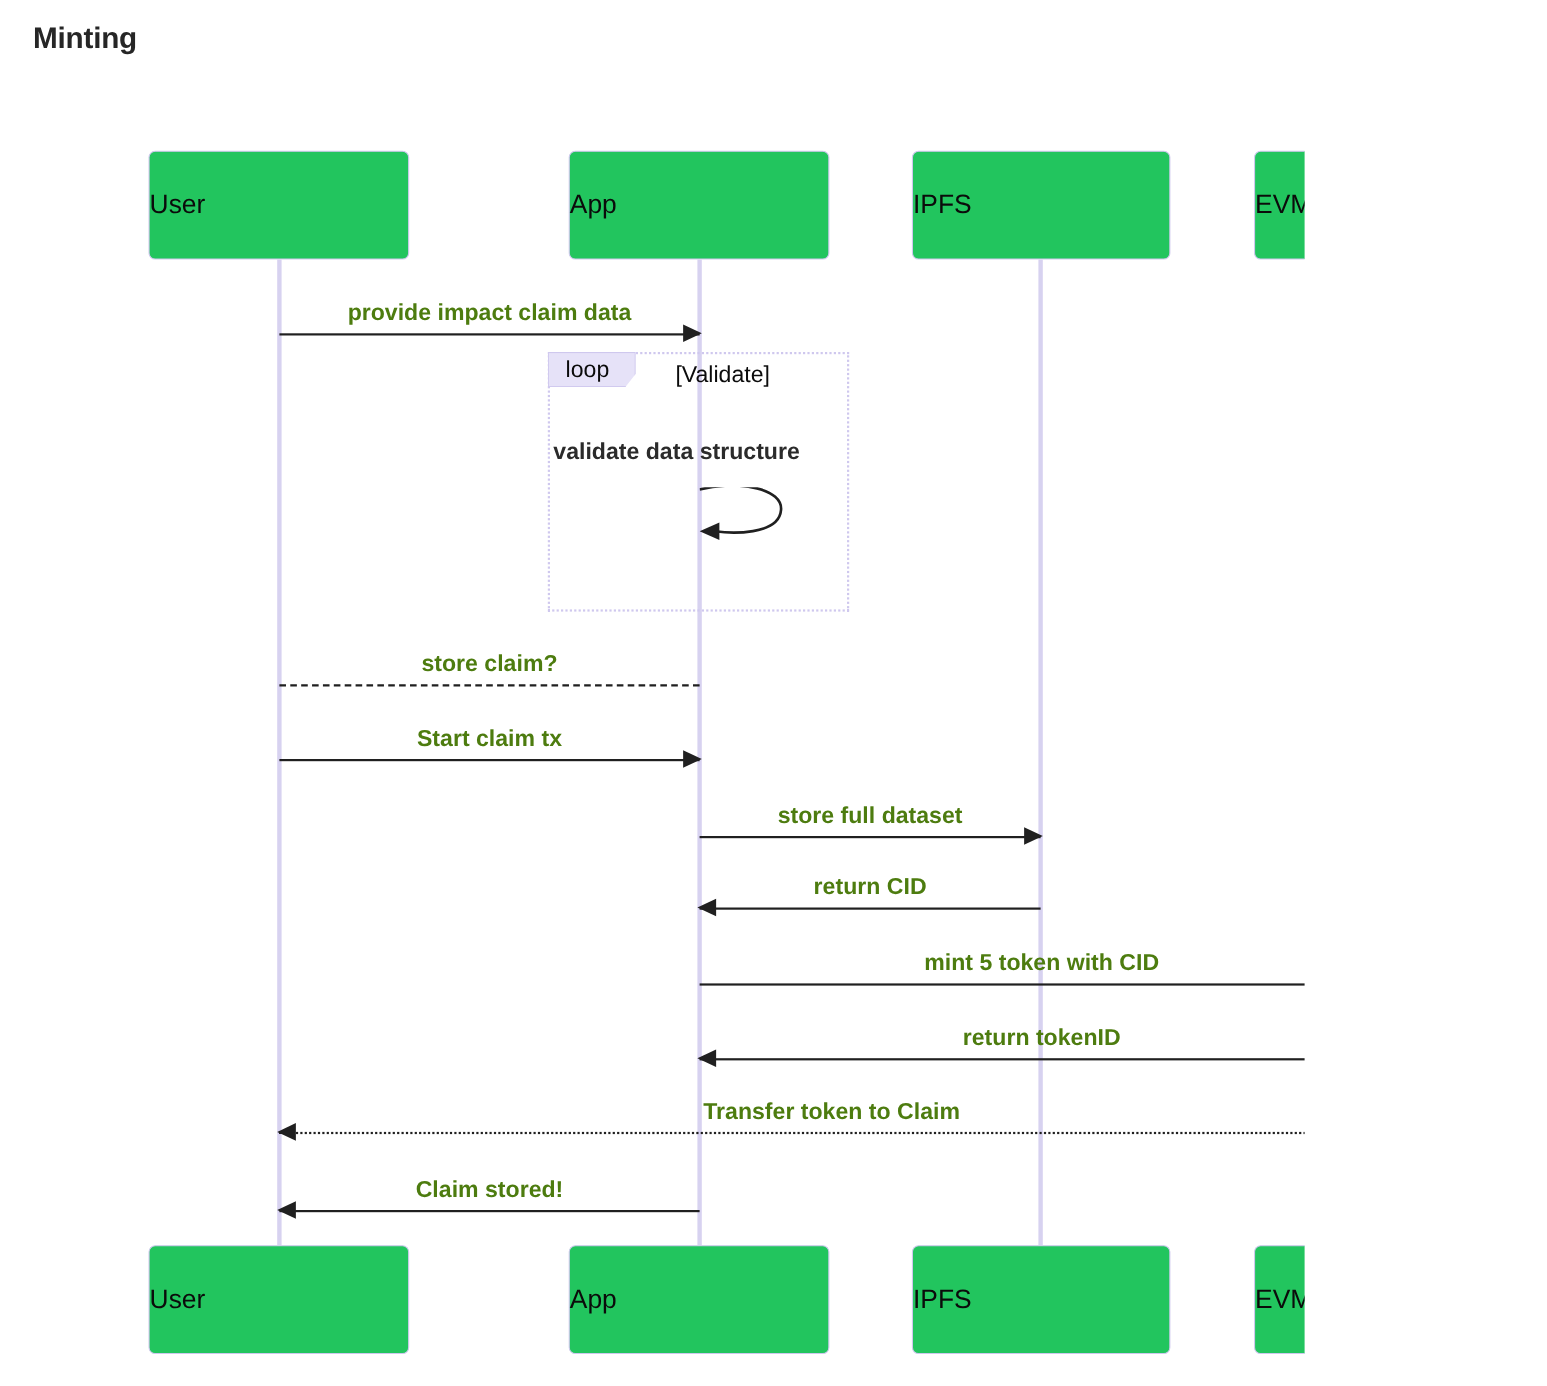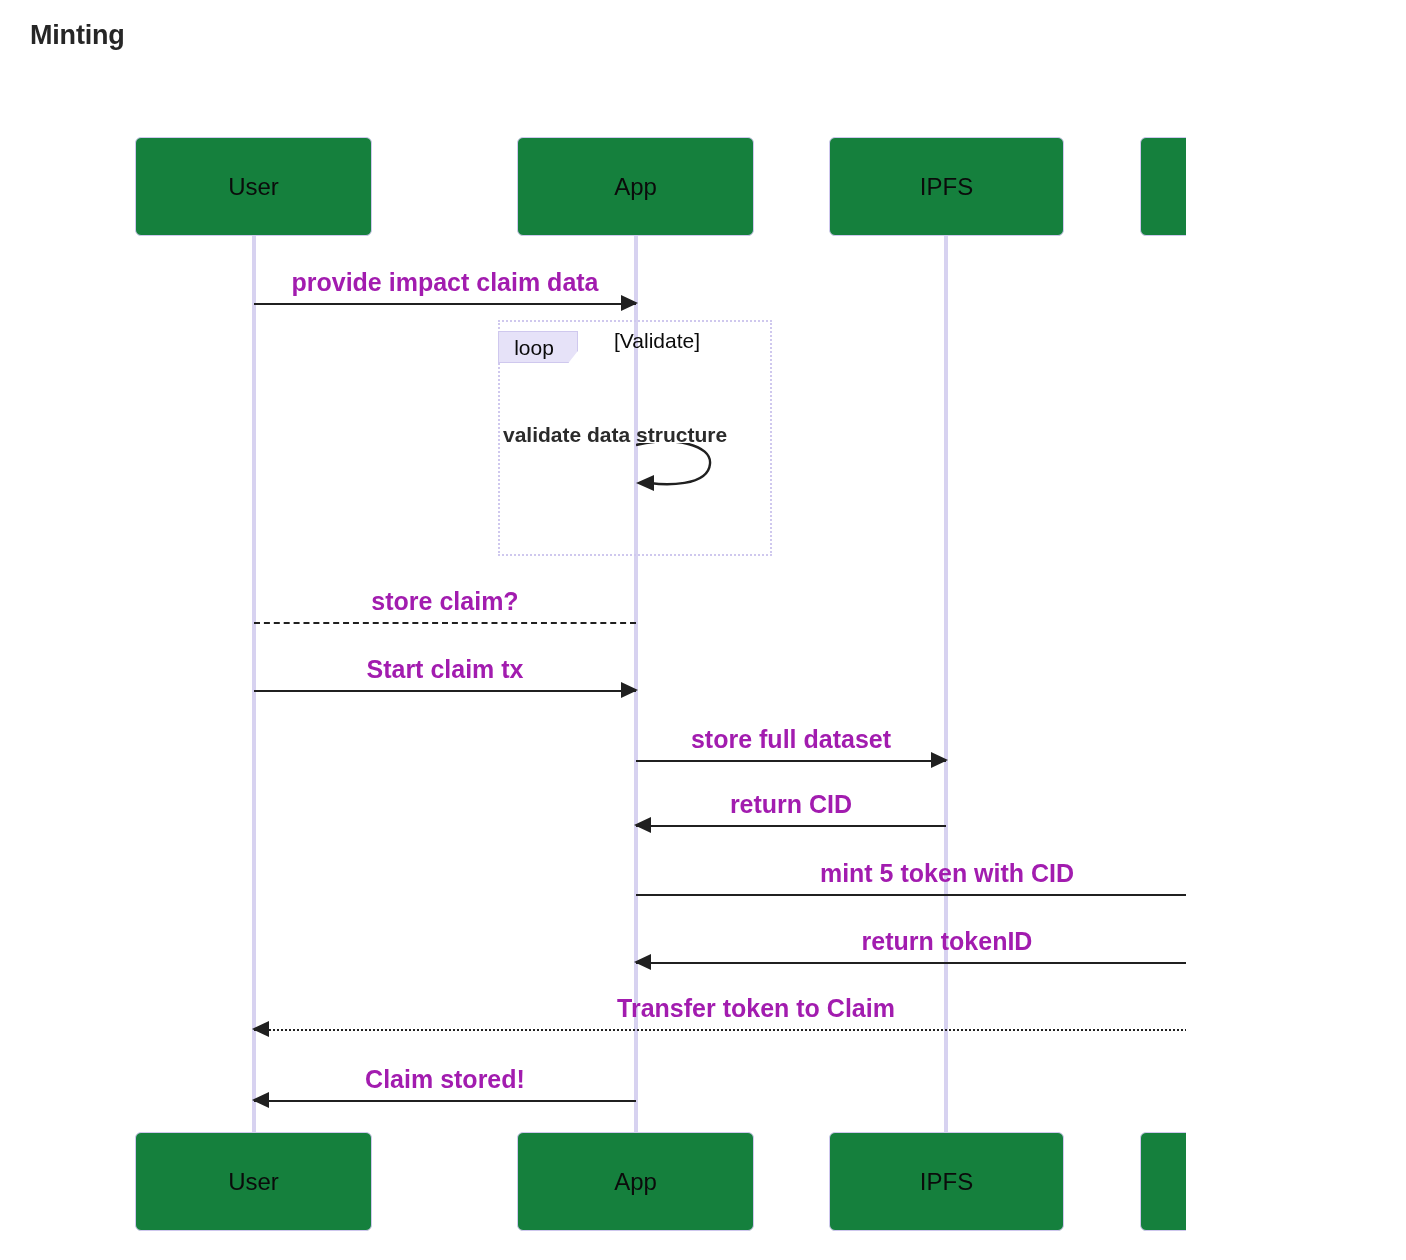--- a/index.html
+++ b/index.html
@@ -35,26 +35,26 @@
   .lifeline {
     position: absolute;
     width: 4px;
     background: #d7d2f0;
   }
 
   
   .actor-box {
     position: absolute;
     box-sizing: border-box;
-    background: #15803d;
+    background: #22c55e;
     border: 1px solid #cfc8ee;
     border-radius: 6px;
     display: flex;
     align-items: center;
-    justify-content: center;
+    justify-content: flex-start;
   }
   .actor-label {
     font-size: 24px;
     font-weight: 400;
     color: #0b0b0b;
     line-height: 1;
     white-space: nowrap;
   }
 
   
@@ -107,23 +107,23 @@
     border-top: 2.4px dashed #202020;
   }
   .msg-line.dotted {
     border-top: 2.6px dotted #202020;
   }
   .msg-label {
     position: absolute;
     bottom: 8px;
     width: 100%;
     text-align: center;
-    font-size: 25px;
+    font-size: 21px;
     font-weight: bold;
-    color: #a21caf;
+    color: #4d7c0f;
     line-height: 1;
     white-space: nowrap;
   }
   .arrow-head {
     position: absolute;
     top: -8px;
     width: 0;
     height: 0;
   }
   .arrow-head.right {
@@ -176,37 +176,37 @@
       <div class="actor-box" style="left: 829px; top: 137px; width: 235px; height: 99px;">
         <span class="actor-label">IPFS</span>
       </div>
       <div class="actor-box" style="left: 1140px; top: 137px; width: 236px; height: 99px;">
         <span class="actor-label">EVM</span>
       </div>
     </div>
 
   <div id="fragments">
       <div class="loop-box" style="left: 498px; top: 320px; width: 274px; height: 236px;"></div>
-      <div class="loop-tag" style="left: 498px; top: 320px; width: 80px; height: 32px; margin-top: 11px;">
+      <div class="loop-tag" style="left: 498px; top: 320px; width: 80px; height: 32px;">
         <span class="loop-tag-label">loop</span>
       </div>
       <div class="loop-title" style="left: 614px; top: 330px; text-align: center;">[Validate]</div>
     </div>
 
   <div id="messages">
       <div class="msg" style="left: 254px; top: 303px; width: 382px;">
         <div class="msg-line"></div>
         <div class="arrow-head right"></div>
         <div class="msg-label">provide impact claim data</div>
       </div>
       <div class="self-msg" style="left: 636px; top: 443px; width: 90px; height: 60px;"><svg width="90" height="60">
           <path d="M 0 2 C 38.5 -7, 76 2, 74 20.8 C 72 44, 28 42, 14 40" fill="none" stroke="#202020" stroke-width="2.4"></path>
           <polygon points="0,40 18,32 18,48" fill="#202020"></polygon>
         </svg></div>
-      <div class="self-msg-label" style="left: 503px; top: 424px;">validate data structure</div>
+      <div class="self-msg-label" style="left: 503px; top: 400px;">validate data structure</div>
       <div class="msg" style="left: 254px; top: 622px; width: 382px;">
         <div class="msg-line dashed"></div>
         <div class="msg-label">store claim?</div>
       </div>
       <div class="msg" style="left: 254px; top: 690px; width: 382px;">
         <div class="msg-line"></div>
         <div class="arrow-head right"></div>
         <div class="msg-label">Start claim tx</div>
       </div>
       <div class="msg" style="left: 636px; top: 760px; width: 310px;">

